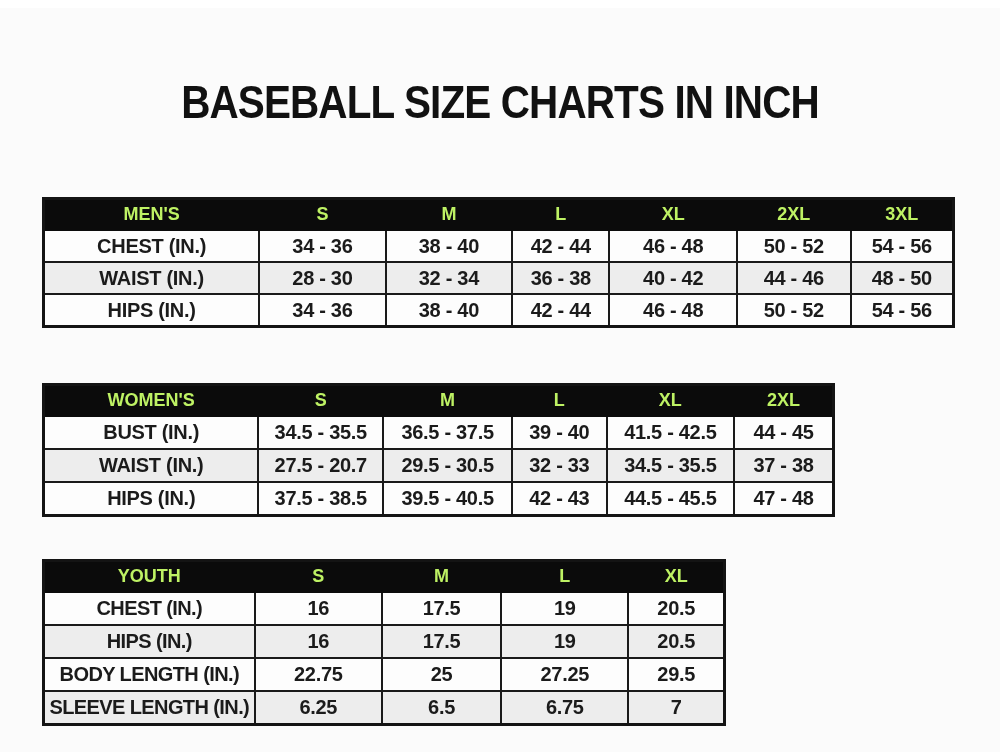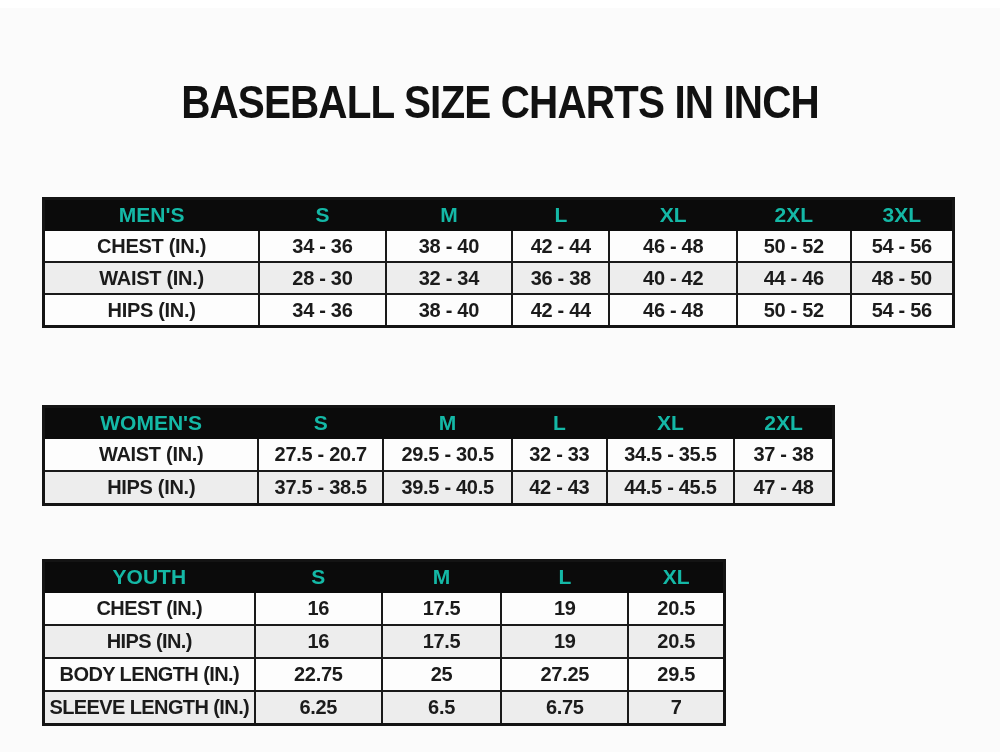--- a/index.html
+++ b/index.html
@@ -40,29 +40,29 @@
     text-align: center;
     vertical-align: middle;
     padding: 0 2px;
     letter-spacing: -0.3px;
     height: 30px;
     white-space: nowrap;
     overflow: hidden;
   }
   .size-table thead th {
     background: #0b0b0b;
-    color: #14b8a6;
+    color: #bef264;
     border-color: #0b0b0b;
     height: 29px;
-    font-size: 21px;
+    font-size: 18px;
     letter-spacing: 0;
   }
   .size-table tbody tr:nth-child(even) { background: #ededed; }
   .mens   { left: 42px; top: 189px; width: 913px; }
-  .womens { left: 42px; top: 397px; width: 793px; }
+  .womens { left: 42px; top: 375px; width: 793px; }
   .youth  { left: 42px; top: 551px; width: 684px; border-radius: 31px; }
   .womens th, .womens td { height: 31px; }
   .youth th, .youth td { height: 31px; font-size: 20px; }
   .youth .rowlabel { letter-spacing: -0.6px; }
   .bottom-edge {
     position: absolute;
     left: 0; right: 0; bottom: 0;
     height: 2px;
     background: #e2e2e2;
   }
@@ -139,20 +139,28 @@
           <th>WOMEN'S</th>
           <th>S</th>
           <th>M</th>
           <th>L</th>
           <th>XL</th>
           <th>2XL</th>
         </tr>
       </thead>
       <tbody>
         <tr>
+          <th class="rowlabel">BUST (IN.)</th>
+          <td>34.5 - 35.5</td>
+          <td>36.5 - 37.5</td>
+          <td>39 - 40</td>
+          <td>41.5 - 42.5</td>
+          <td>44 - 45</td>
+        </tr>
+        <tr>
           <th class="rowlabel">WAIST (IN.)</th>
           <td>27.5 - 20.7</td>
           <td>29.5 - 30.5</td>
           <td>32 - 33</td>
           <td>34.5 - 35.5</td>
           <td>37 - 38</td>
         </tr>
         <tr>
           <th class="rowlabel">HIPS (IN.)</th>
           <td>37.5 - 38.5</td>

